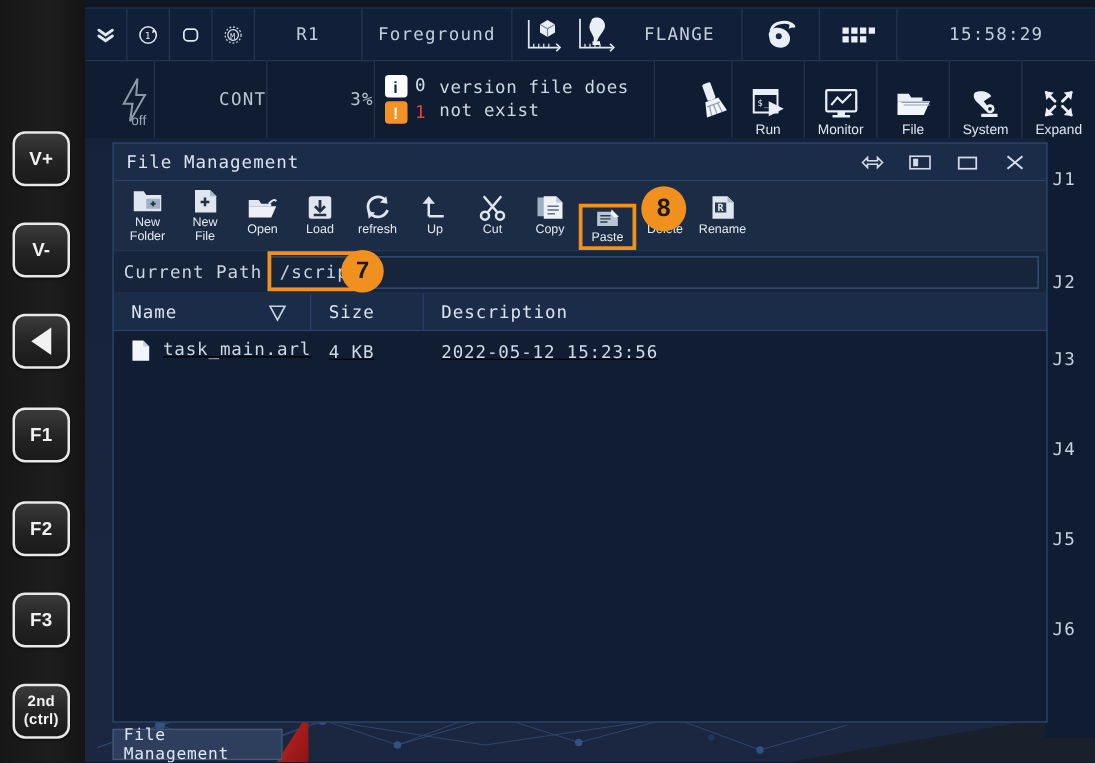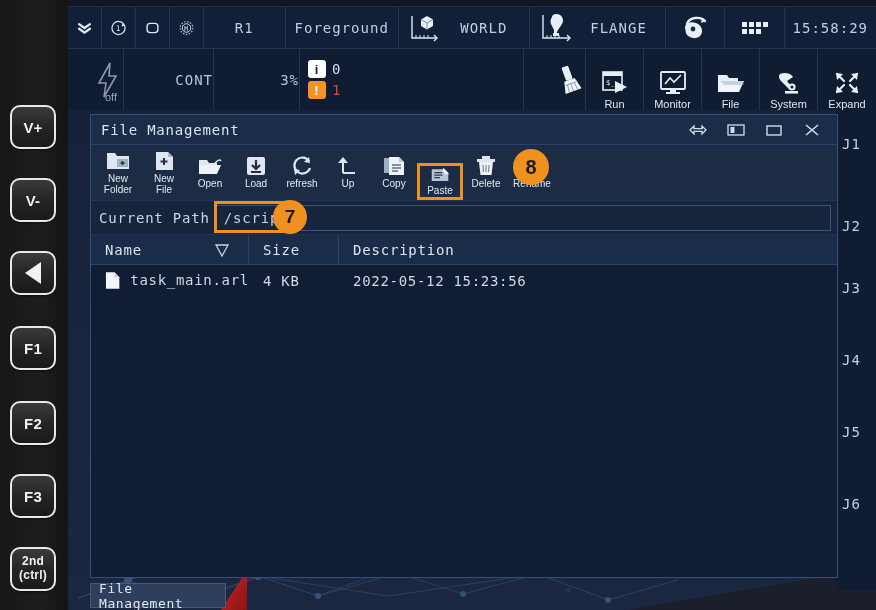--- a/index.html
+++ b/index.html
@@ -137,21 +137,21 @@
   #path-hl{ position:absolute; left:-3px; top:-5px; width:78px; height:32px;
      border:3px solid #f0911f; pointer-events:none;}
 
   #fm-head{
     height:30px; background:#1b2c48; display:flex; align-items:center;
     border-bottom:1px solid #2a4168;
   }
   .hcell{ color:#dbe4f0;font-size:14px;letter-spacing:.8px; padding-left:14px;
      height:100%; display:flex;align-items:center; border-right:1px solid #2a4168;}
   .hcell.sortable{ justify-content:space-between; padding-right:17px;}
-  #fm-list{ flex:1; background:#101d33; position:relative; }
+  #fm-list{ flex:1; background:#101d33; position:relative;text-decoration:underline; }
   .frow{ height:30px; display:flex; align-items:center; }
   .fc-name{ display:flex; align-items:center; gap:10px; padding-left:14px;}
   .fc{ color:#cfd9e6; font-size:14px; letter-spacing:.7px; }
 
   
   #taskbar-item{
     position:absolute; left:90px; top:583px; width:136px; height:25px;
     background:#2d3f5c; border:1px solid #44597c; display:flex;align-items:center;
     padding-left:8px; z-index:20;
   }
@@ -256,23 +256,20 @@
           <path d="M27 22 L30 25 L27 28" stroke="#dfe7f1" stroke-width="1.4" fill="none"></path>
           <g stroke="#dfe7f1" stroke-width="1">
             <path d="M9 25 L9 22 M13 25 L13 22 M17 25 L17 22 M21 25 L21 22"></path>
           </g>
           <g transform="translate(14,3)">
             <path d="M6 0 L12 3.5 L12 10 L6 13.5 L0 10 L0 3.5 Z" fill="#e9eff6"></path>
             <path d="M0 3.5 L6 7 L12 3.5 M6 7 L6 13.5" stroke="#6f8199" stroke-width=".9" fill="none"></path>
           </g>
         </svg>
     </div>
-    <div class="tb-cell" style="width:96px">
-      <span>WORLD</span>
-    </div>
     <div class="tb-cell" style="width:44px;border-right:none;padding-right:0">
       <svg width="34" height="32" viewBox="0 0 34 32">
           <path d="M5 3 L5 26 L31 26" stroke="#dfe7f1" stroke-width="1.4" fill="none"></path>
           <path d="M29 23 L32 26 L29 29" stroke="#dfe7f1" stroke-width="1.4" fill="none"></path>
           <g stroke="#dfe7f1" stroke-width="1">
             <path d="M9 26 L9 23 M13 26 L13 23 M17 26 L17 23 M21 26 L21 23"></path>
           </g>
           <path d="M14 5 C14 2 19 1 22 3 C25 5 26 9 24 12 L20 18 L18 22 L16 22 L16 18 L14 14 C12 11 12 8 14 5 Z" fill="#e9eff6"></path>
           <rect x="15" y="21" width="6" height="3" fill="#e9eff6"></rect>
         </svg>
@@ -323,20 +320,21 @@
       <div class="msg-badges">
         <div class="badge-row">
           <span class="bsq info">i</span>
           <span class="bcount" style="color:#d6dfec">0</span>
         </div>
         <div class="badge-row">
           <span class="bsq warn">!</span>
           <span class="bcount" style="color:#e0453c">1</span>
         </div>
       </div>
+      <div id="msg-text">version file does not exist</div>
     </div>
     <div class="tb2-cell" id="clean-cell">
       <svg width="32" height="34" viewBox="0 0 32 34">
           <g transform="rotate(-20 16 17)">
             <rect x="13" y="3" width="7" height="14" rx="1.5" fill="#e9eff6"></rect>
             <path d="M11 17 L22 17 L25 29 L8 29 Z" fill="#f2f6fa"></path>
             <path d="M11 21 L22 21 M13 21 L12 29 M16.5 21 L16.5 29 M20 21 L21 29" stroke="#8fa0b5" stroke-width="1"></path>
           </g>
         </svg>
     </div>
@@ -481,20 +479,28 @@
 
       <div class="tbtn">
         <svg width="26" height="22" viewBox="0 0 26 22">
             <path d="M8 18 L8 5" stroke="#dfe6ef" stroke-width="2" fill="none"></path>
             <path d="M8 18 L20 18" stroke="#dfe6ef" stroke-width="2" fill="none"></path>
             <path d="M8 2 L13 8 L3 8 Z" fill="#dfe6ef"></path>
           </svg>
         <span class="tlbl">Up</span>
       </div>
 
+      <div class="tbtn">
+        <svg width="26" height="22" viewBox="0 0 26 22">
+            <path d="M6 2 L17 15 M20 2 L9 15" stroke="#dfe6ef" stroke-width="2" fill="none"></path>
+            <circle cx="7" cy="17.5" r="3.2" stroke="#dfe6ef" stroke-width="2" fill="none"></circle>
+            <circle cx="19" cy="17.5" r="3.2" stroke="#dfe6ef" stroke-width="2" fill="none"></circle>
+          </svg>
+        <span class="tlbl">Cut</span>
+      </div>
 
       <div class="tbtn">
         <svg width="26" height="22" viewBox="0 0 26 22">
             <rect x="3" y="3" width="12" height="15" fill="#9fb0c5"></rect>
             <path d="M8 2 L18 2 L23 7 L23 20 L8 20 Z" fill="#eef2f7"></path>
             <path d="M18 2 L18 7 L23 7" fill="#b9c6d5"></path>
             <path d="M11 10 L20 10 M11 13 L20 13 M11 16 L17 16" stroke="#5d6e81" stroke-width="1.3"></path>
           </svg>
         <span class="tlbl">Copy</span>
       </div>

